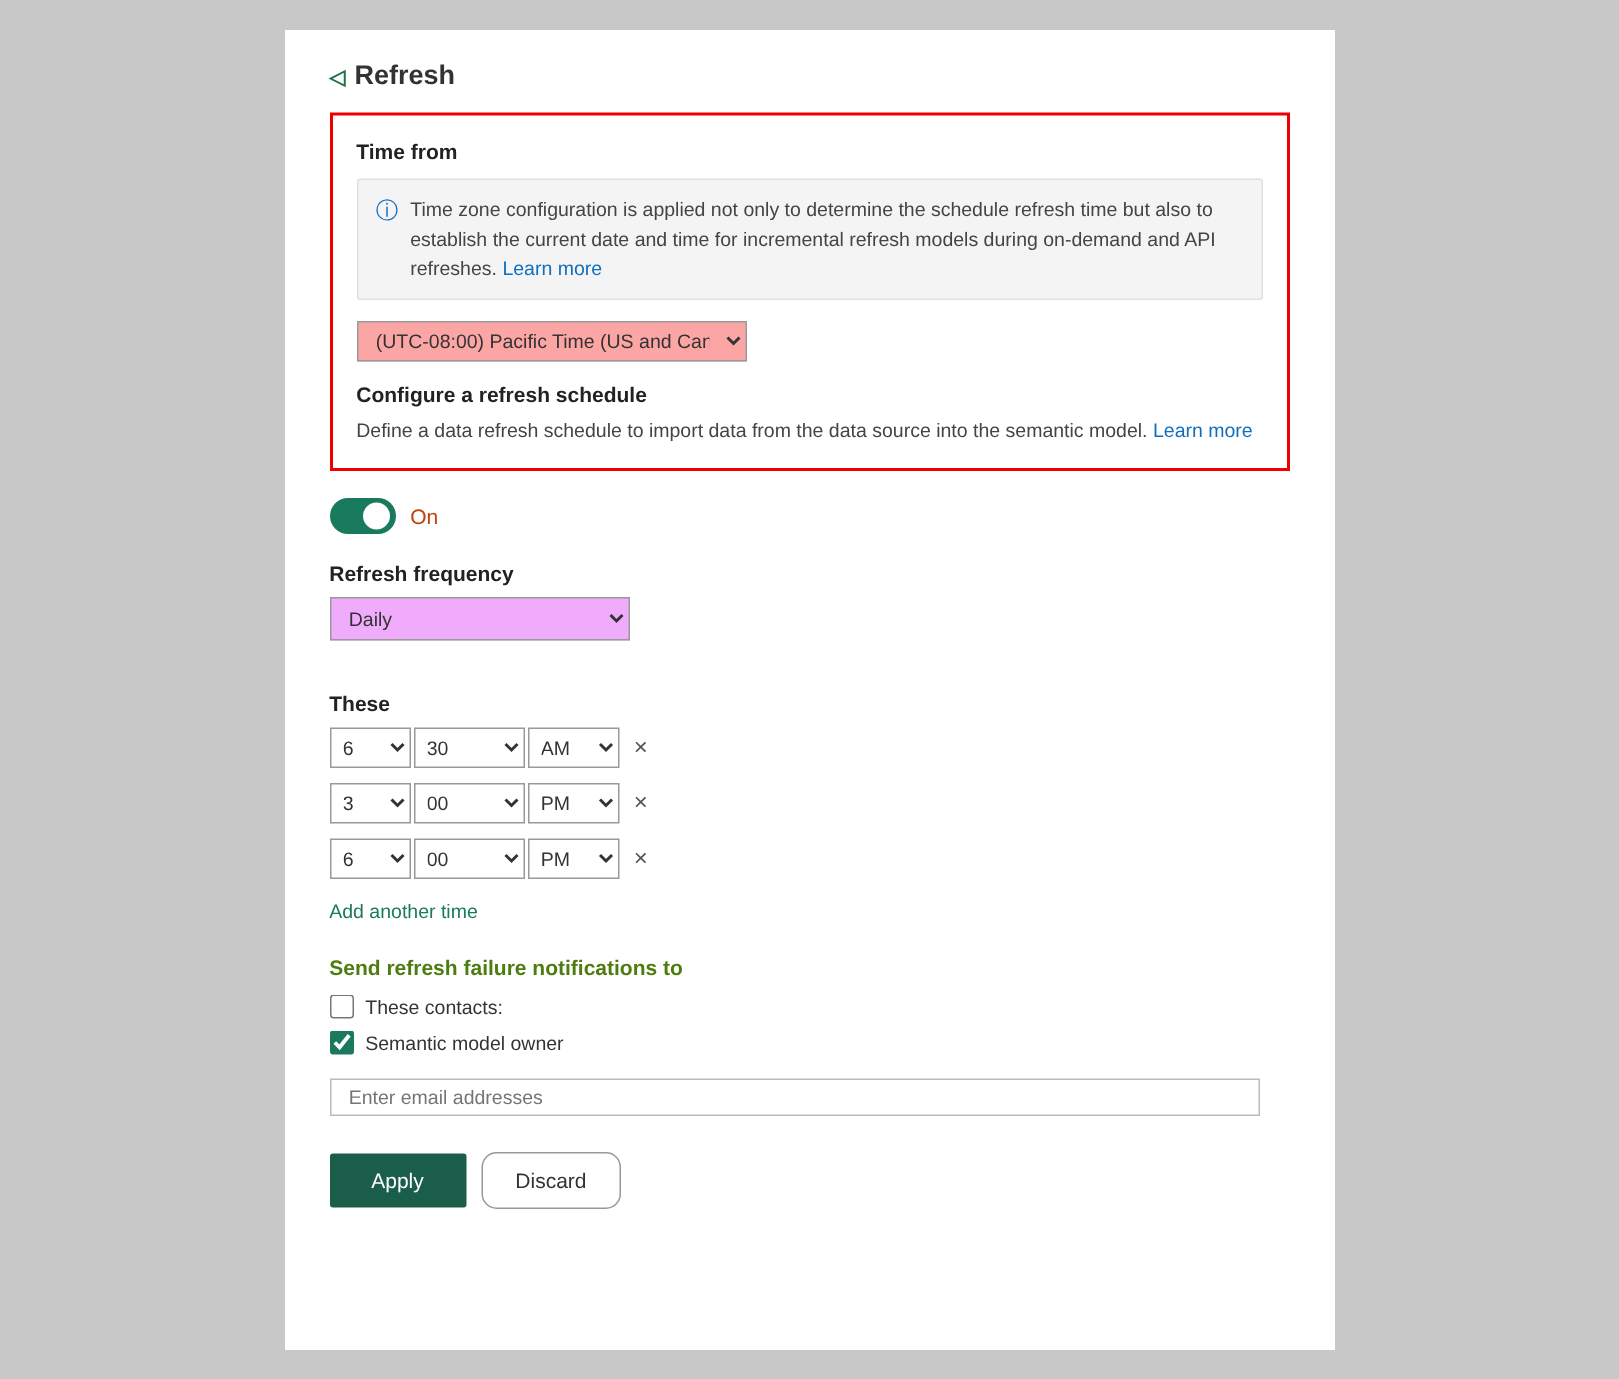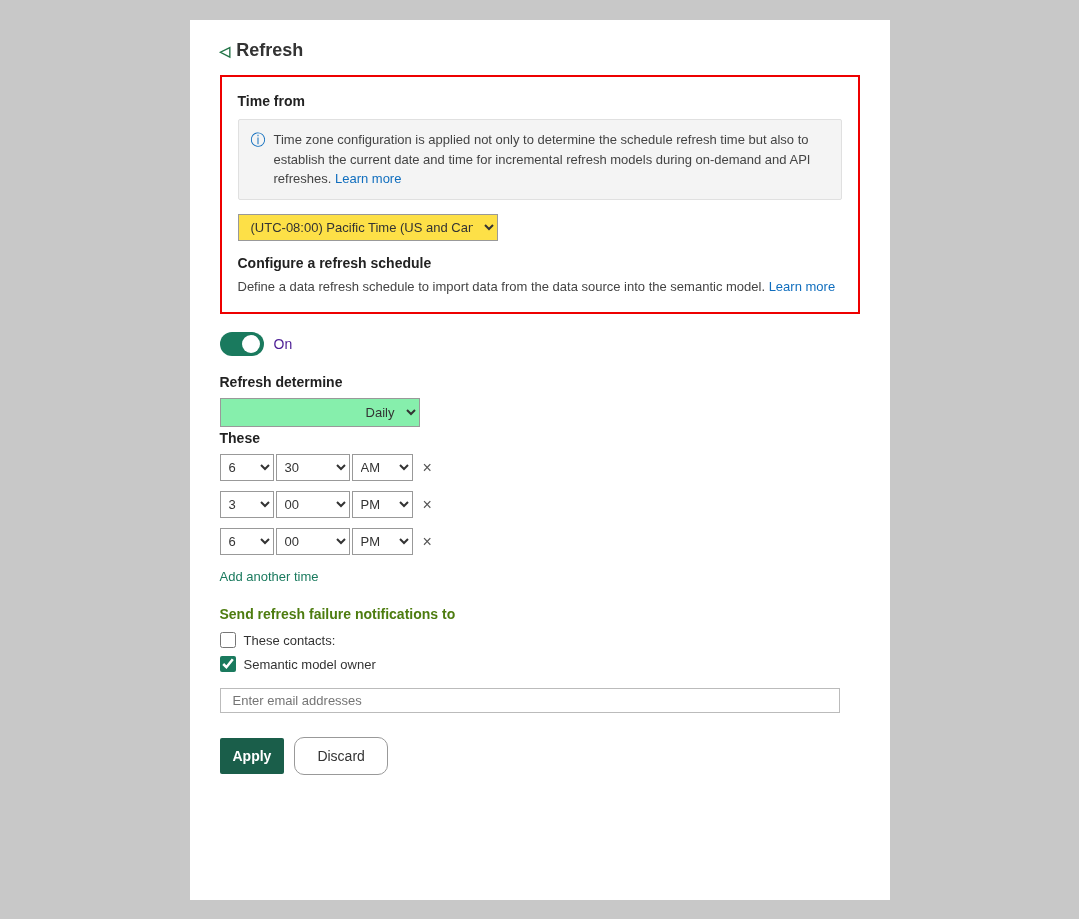--- a/index.html
+++ b/index.html
@@ -68,21 +68,21 @@
     }
     .info-text a {
       color: #106EBE;
       text-decoration: none;
     }
     .timezone-select {
       border: 1px solid #999;
       padding: 4px 8px;
       font-size: 13px;
       color: #333;
-      background: #fde047;
+      background: #fca5a5;
       margin-bottom: 14px;
       width: 260px;
       appearance: auto;
       cursor: pointer;
     }
     .configure-title {
       font-weight: 700;
       font-size: 14px;
       margin-bottom: 6px;
       color: #222;
@@ -123,41 +123,40 @@
       width: 18px;
       height: 18px;
       background: #fff;
       border-radius: 50%;
       top: 3px;
       left: 22px;
       transition: 0.2s;
     }
     .toggle-label {
       font-size: 14px;
-      color: #4c1d95;
+      color: #c2410c;
     }
 
     
     .field-label {
       font-weight: 700;
       font-size: 14px;
       margin-bottom: 8px;
       color: #222;
     }
     .freq-select {
       border: 1px solid #999;
       padding: 5px 8px;
       font-size: 13px;
       color: #333;
-      background: #86efac;
+      background: #f0abfc;
       width: 200px;
       appearance: auto;
       cursor: pointer;
-      margin-bottom: 3px;
-      text-align: right;
+      margin-bottom: 34px;
     }
 
     
     .time-section-label {
       font-weight: 700;
       font-size: 14px;
       margin-bottom: 8px;
       color: #222;
     }
     .time-row {
@@ -237,23 +236,23 @@
     
     .button-row {
       display: flex;
       gap: 10px;
       align-items: center;
     }
     .btn-apply {
       background: #1a5e4a;
       color: #fff;
       border: none;
-      padding: 10px 13px;
-      font-size: 14px;
-      font-weight: 700;
+      padding: 10px 28px;
+      font-size: 14px;
+      font-weight: 400;
       cursor: pointer;
       border-radius: 2px;
     }
     .btn-discard {
       background: #fff;
       color: #333;
       border: 1px solid #999;
       padding: 10px 22px;
       font-size: 14px;
       font-weight: 400;
@@ -305,21 +304,21 @@
   
   <div class="toggle-row">
     <label class="toggle-switch">
 
       <span class="toggle-slider"></span>
     </label>
     <span class="toggle-label">On</span>
   </div>
 
   
-  <div class="field-label">Refresh determine</div>
+  <div class="field-label">Refresh frequency</div>
   <select class="freq-select">
     <option>Daily</option>
     <option>Weekly</option>
     <option>Monthly</option>
   </select>
 
   
   <div class="time-section-label">These</div>
 
   

